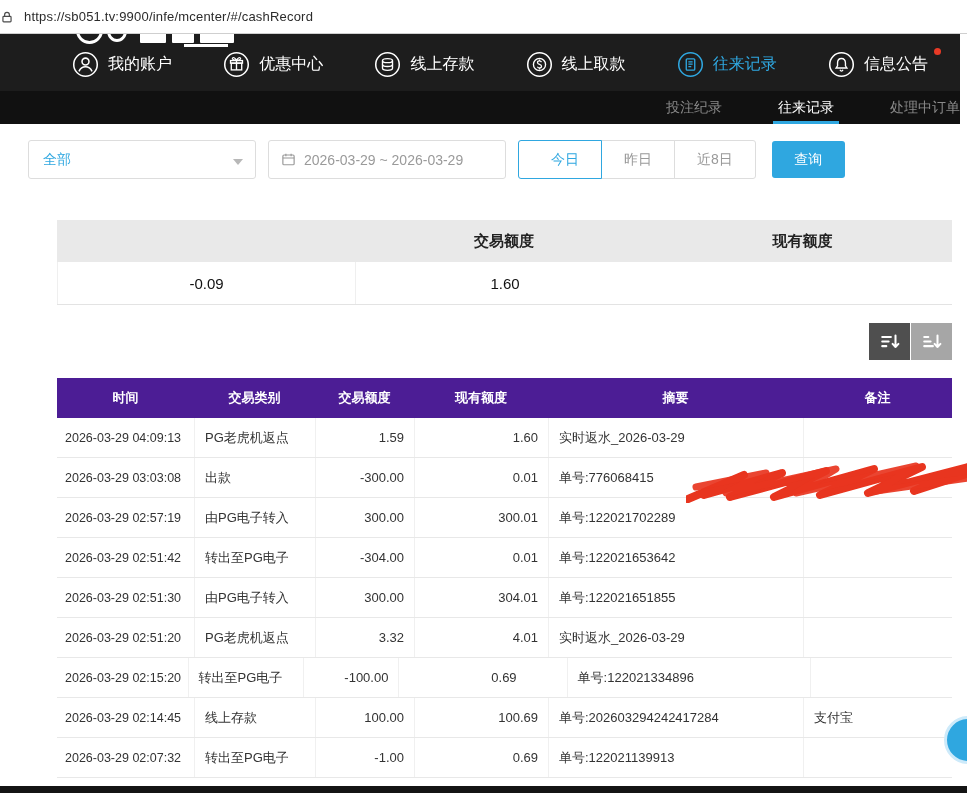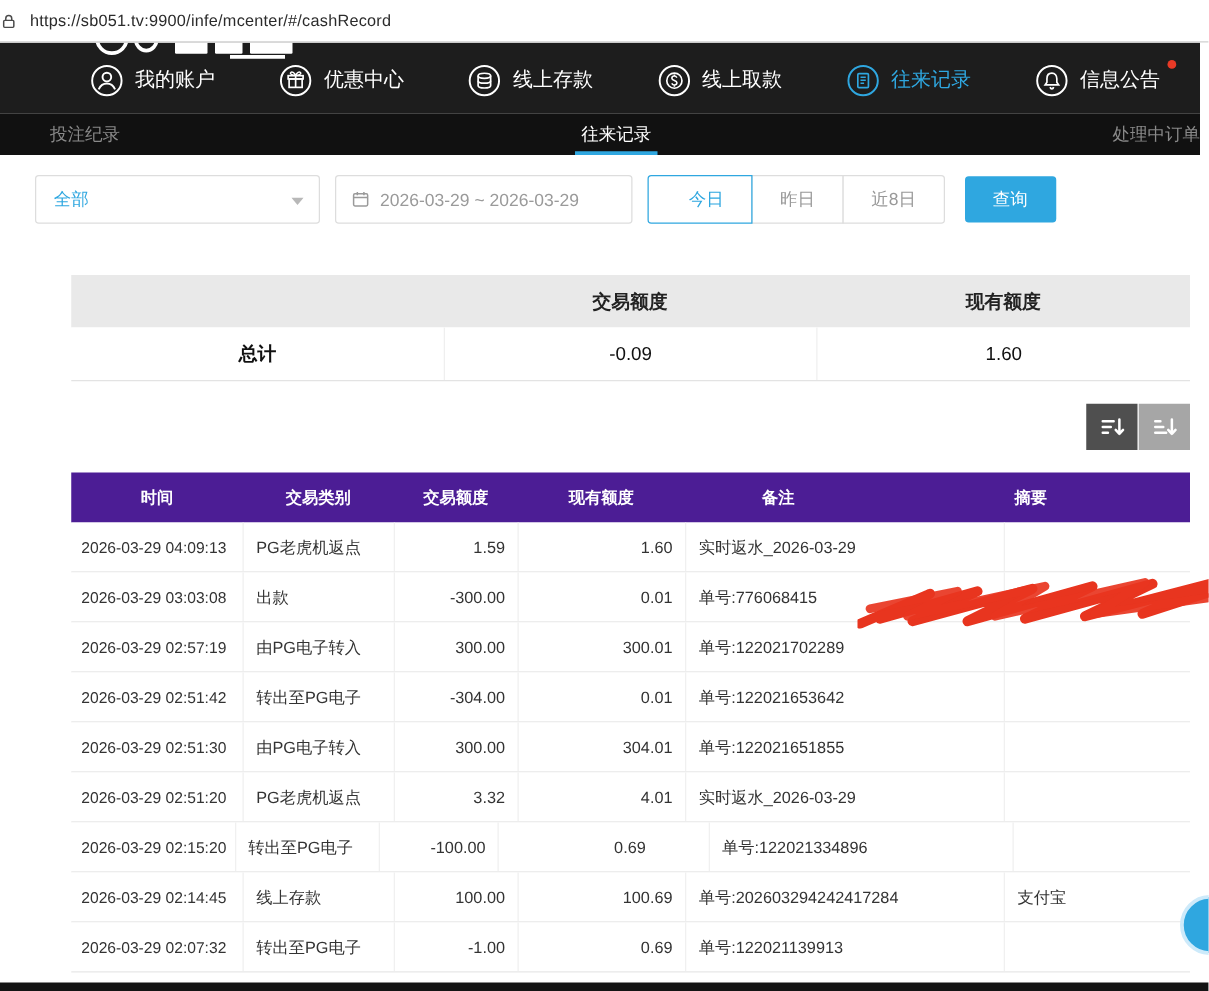--- a/index.html
+++ b/index.html
@@ -23,21 +23,21 @@
   .lf-underline { top:10px; left:108px; width:44px; height:3px; background:#fff; }
 
   .main-nav { position:absolute; top:17px; left:72px; width:856px; display:flex; justify-content:space-between; align-items:center; }
   .nav-item { display:flex; align-items:center; gap:9px; color:#fff; font-size:16px; cursor:pointer; position:relative; }
   .nav-item.active { color:var(--accent); }
   .nav-icon { display:flex; align-items:center; }
   .nav-badge { position:absolute; top:-3px; right:-13px; width:7px; height:7px; border-radius:50%; background:#e83a26; }
 
   
   .sub-nav { position:absolute; top:91px; left:0; width:960px; height:33px; background:#111;
-    display:flex; justify-content:space-between; gap:44px; padding-left:40px; }
+    display:flex; justify-content:flex-end; gap:56px; padding-left:40px; }
   .tab { color:#8a8a8a; font-size:14px; line-height:32px; position:relative; cursor:pointer; }
   .tab.active { color:#fff; }
   .tab.active::after { content:""; position:absolute; left:-5px; right:-5px; bottom:0; height:3px; background:var(--accent); }
 
   
   .filter-row { position:absolute; top:140px; left:28px; display:flex; align-items:center; }
   .select-box { width:228px; height:39px; border:1px solid #ddd; border-radius:3px; background:#fff;
     display:flex; align-items:center; justify-content:space-between; padding:0 12px 0 14px; cursor:pointer; }
   .select-value { color:var(--accent); font-size:14px; }
   .date-box { width:238px; height:39px; border:1px solid #ddd; border-radius:3px; margin-left:12px;
@@ -209,21 +209,20 @@
     <button class="query-btn">查询</button>
   </div>
 
   <div class="summary">
     <div class="shead">
       <div class="c1"></div>
       <div class="c2">交易额度</div>
       <div class="c3">现有额度</div>
     </div>
     <div class="srow">
-      <div class="c1">总计</div>
       <div class="c2">-0.09</div>
       <div class="c3">1.60</div>
     </div>
   </div>
 
   <div class="sort-row">
     <button class="sort-btn desc">
       <svg viewBox="0 0 24 24" width="22" height="22">
           <path d="M3.5 6.5h9.5M3.5 11.5h7M3.5 16.5h4.5" stroke="#fff" stroke-width="2.2" stroke-linecap="round"></path>
           <path d="M18 5v12.5M18 17.5l-3.2-3.4M18 17.5l3.2-3.4" stroke="#fff" stroke-width="2.2" fill="none" stroke-linecap="round" stroke-linejoin="round"></path>
@@ -236,22 +235,22 @@
         </svg>
     </button>
   </div>
 
   <div class="records">
     <div class="thead">
         <div class="cell" style="width: 137px;">时间</div>
         <div class="cell" style="width: 121px;">交易类别</div>
         <div class="cell" style="width: 99px;">交易额度</div>
         <div class="cell" style="width: 134px;">现有额度</div>
+        <div class="cell" style="width: 255px;">摘要</div>
         <div class="cell" style="width: 149px;">备注</div>
-        <div class="cell" style="width: 255px;">摘要</div>
       </div>
     <div class="tbody">
         <div class="trow">
           <div class="cell" style="width: 137px;">2026-03-29 04:09:13</div>
           <div class="cell" style="width: 121px;">PG老虎机返点</div>
           <div class="cell right" style="width: 99px;">1.59</div>
           <div class="cell right" style="width: 134px;">1.60</div>
           <div class="cell" style="width: 255px;">实时返水_2026-03-29</div>
           <div class="cell" style="width: 149px;"></div>
         </div>

